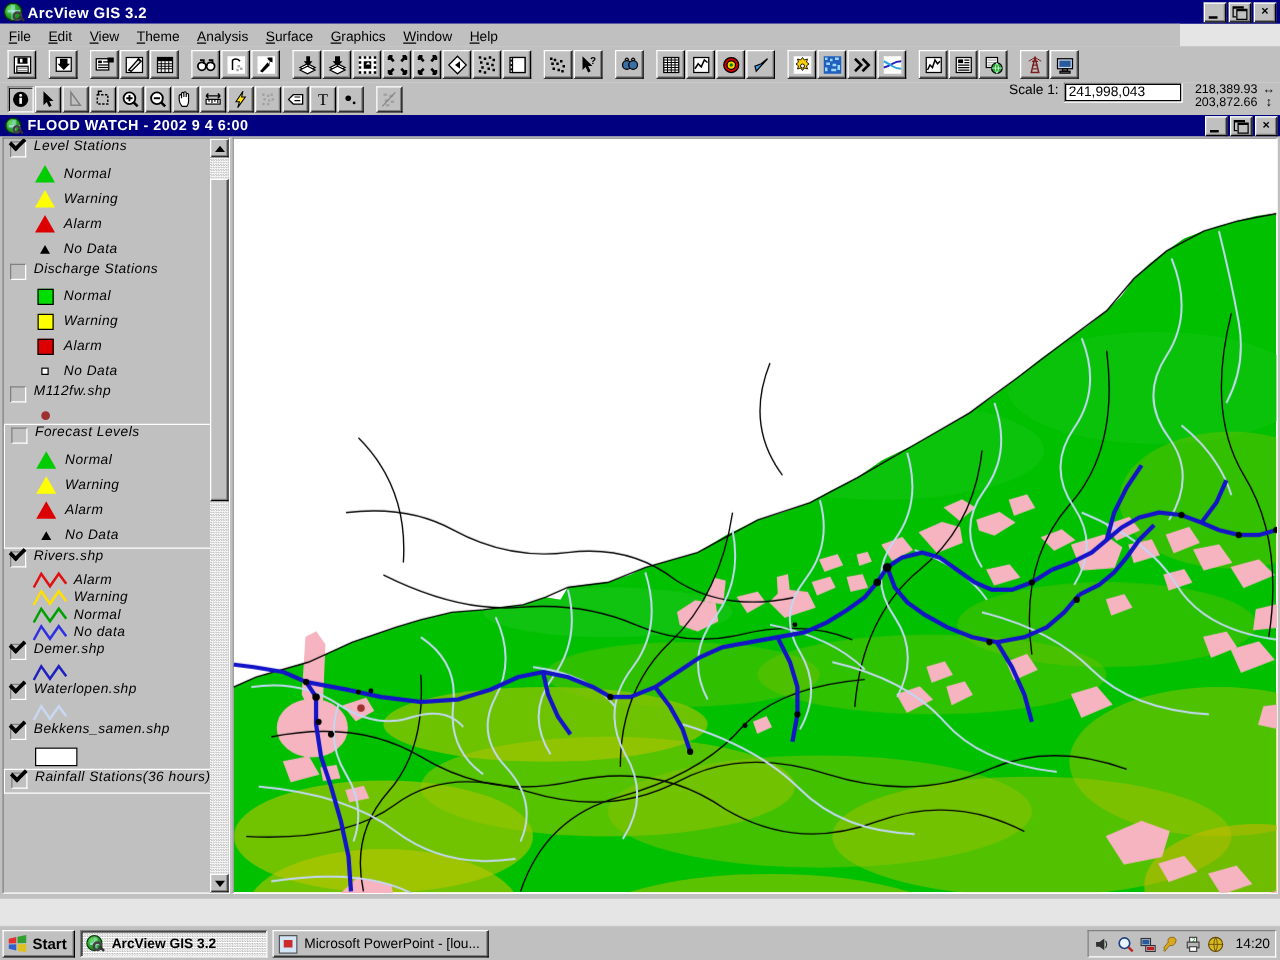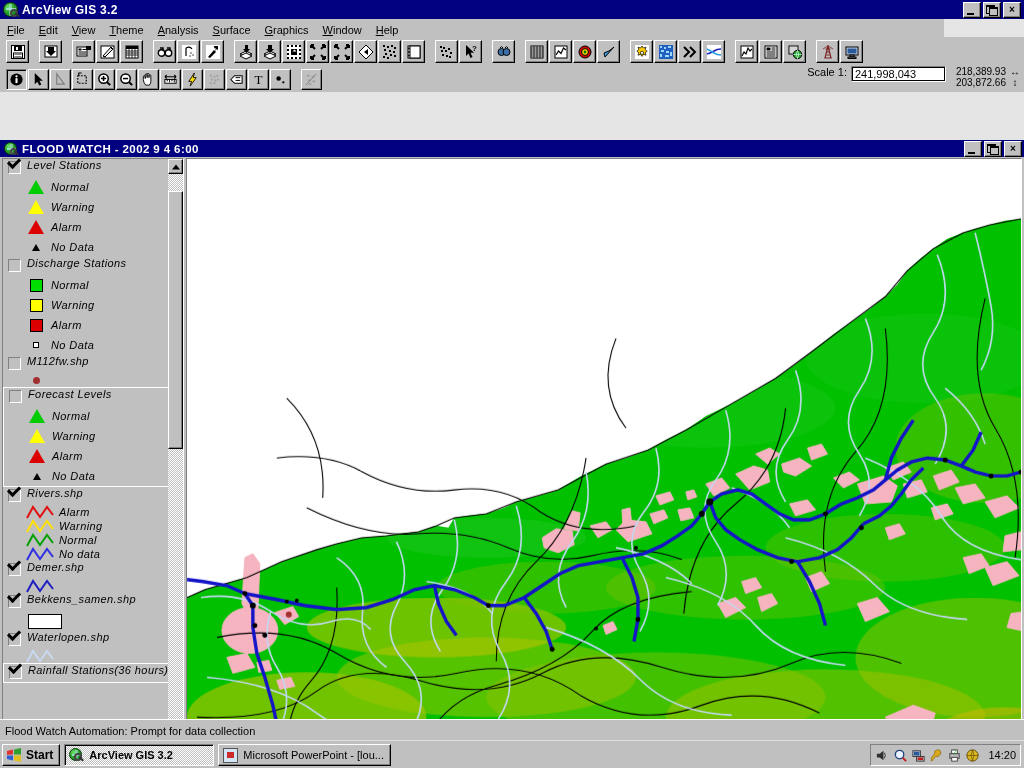--- a/index.html
+++ b/index.html
@@ -70,21 +70,21 @@
 
   
   .scalewrap{position:absolute;right:0;top:66px;height:26px;display:flex;align-items:flex-start;}
   .scale-lbl{font-size:11px;margin-right:4px;}
   .scale-box{width:95px;height:16px;background:#fff;border-top:1px solid #808080;border-left:1px solid #808080;border-right:1px solid #fff;border-bottom:1px solid #fff;outline:1px solid #000;outline-offset:-2px;font-size:11px;line-height:15px;padding-left:3px;box-sizing:border-box;}
   .coords{margin-left:10px;margin-right:4px;font-size:10px;line-height:11px;text-align:right;}
   .coordrow{display:flex;justify-content:flex-end;align-items:center;gap:4px;}
   .arrowsym{font-size:10px;width:10px;display:inline-block;text-align:center;}
 
   
-  .docwin{position:absolute;left:0;top:92px;width:1024px;height:627px;background:#c0c0c0;margin-top:48px;}
+  .docwin{position:absolute;left:0;top:92px;width:1024px;height:627px;background:#c0c0c0;}
   .doc-title{position:absolute;left:0;top:0;width:1024px;height:17px;background:#000080;color:#fff;display:flex;align-items:center;}
   .doc-title .dt-icon{width:14px;height:14px;margin:0 4px 0 4px;position:relative;flex:0 0 auto;}
   .doc-title .dt-text{font-weight:bold;font-size:11.5px;letter-spacing:.4px;}
   .doc-btns{position:absolute;right:2px;top:1px;display:flex;gap:2px;}
 
   
   .toc{position:absolute;left:2px;top:18px;width:182px;height:605px;background:#c0c0c0;
        border-top:1px solid #808080;border-left:1px solid #808080;border-right:1px solid #fff;border-bottom:1px solid #fff;
        box-sizing:border-box;overflow:hidden;}
   .toc-inner{position:absolute;left:0;top:0;width:166px;height:100%;}
@@ -913,41 +913,41 @@
                   <svg width="28" height="15" viewBox="0 0 28 15">
                     <polyline points="1,13 7,2 14,12 21,2 27,10" fill="none" stroke="#2020c0" stroke-width="2"></polyline>
                   </svg>
                 </span>
               </div>
             </div>
           </div>
           <div class="legend-group">
             <div class="lg-head">
               <span class="chk on"></span>
-              <span class="lg-name">Bekkens_samen.shp</span>
-            </div>
-            <div class="lg-rows">
-              <div class="lg-row">
-                <span class="sw" style="width: 40px;">
-                  <span class="rectsw" style="background: rgb(255, 255, 255);"></span>
-                </span>
-              </div>
-            </div>
-          </div>
-          <div class="legend-group">
-            <div class="lg-head">
-              <span class="chk on"></span>
               <span class="lg-name">Waterlopen.shp</span>
             </div>
             <div class="lg-rows">
               <div class="lg-row" style="height: 14px;">
                 <span class="sw" style="width: 30px;">
                   <svg width="28" height="15" viewBox="0 0 28 15">
                     <polyline points="1,13 7,2 14,12 21,2 27,10" fill="none" stroke="#c8d8f0" stroke-width="2"></polyline>
                   </svg>
+                </span>
+              </div>
+            </div>
+          </div>
+          <div class="legend-group">
+            <div class="lg-head">
+              <span class="chk on"></span>
+              <span class="lg-name">Bekkens_samen.shp</span>
+            </div>
+            <div class="lg-rows">
+              <div class="lg-row">
+                <span class="sw" style="width: 40px;">
+                  <span class="rectsw" style="background: rgb(255, 255, 255);"></span>
                 </span>
               </div>
             </div>
           </div>
           <div class="legend-group selected">
             <div class="lg-head">
               <span class="chk on"></span>
               <span class="lg-name">Rainfall Stations(36 hours)</span>
             </div>
           </div>
@@ -1142,23 +1142,20 @@
           <circle cx="640" cy="356" r="2.5" fill="#000"></circle>
           <circle cx="676" cy="370" r="2.5" fill="#000"></circle>
           <circle cx="760" cy="302" r="2.5" fill="#000"></circle>
           <circle cx="806" cy="318" r="2.5" fill="#000"></circle>
           <circle cx="836" cy="314" r="2.5" fill="#000"></circle>
         </g>
       </svg>
     </div>
   </div>
 
-  <div class="statusbar">
-    <div class="st-text">Flood Watch Automation: Prompt for data collection</div>
-  </div>
 
   <div class="taskbar">
     <div class="startbtn">
       <span class="winflag">
         <svg width="16" height="14" viewBox="0 0 16 14">
             <path d="M1 3 L7 1.6 L7 6.6 L1 6.8 Z" fill="#e03030"></path>
             <path d="M8 1.4 L15 0 L15 6.4 L8 6.6 Z" fill="#30a030"></path>
             <path d="M1 7.6 L7 7.4 L7 12.4 L1 11 Z" fill="#3060d0"></path>
             <path d="M8 7.4 L15 7.2 L15 14 L8 12.6 Z" fill="#e0c020"></path>
           </svg>

